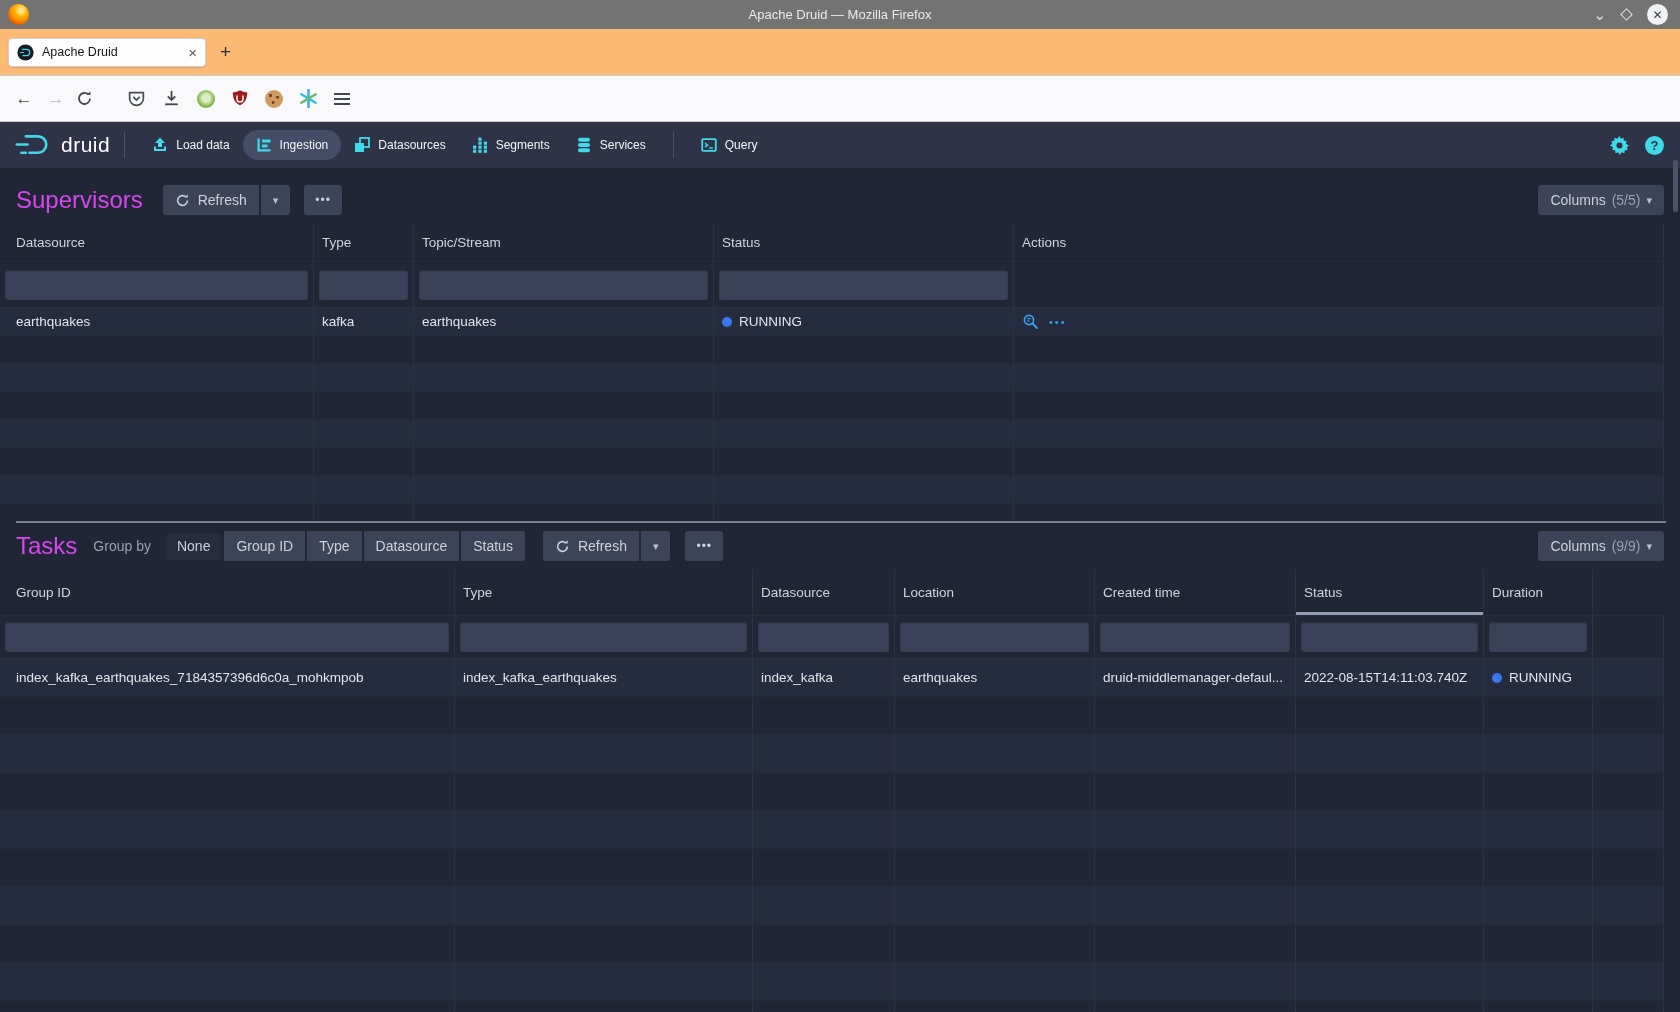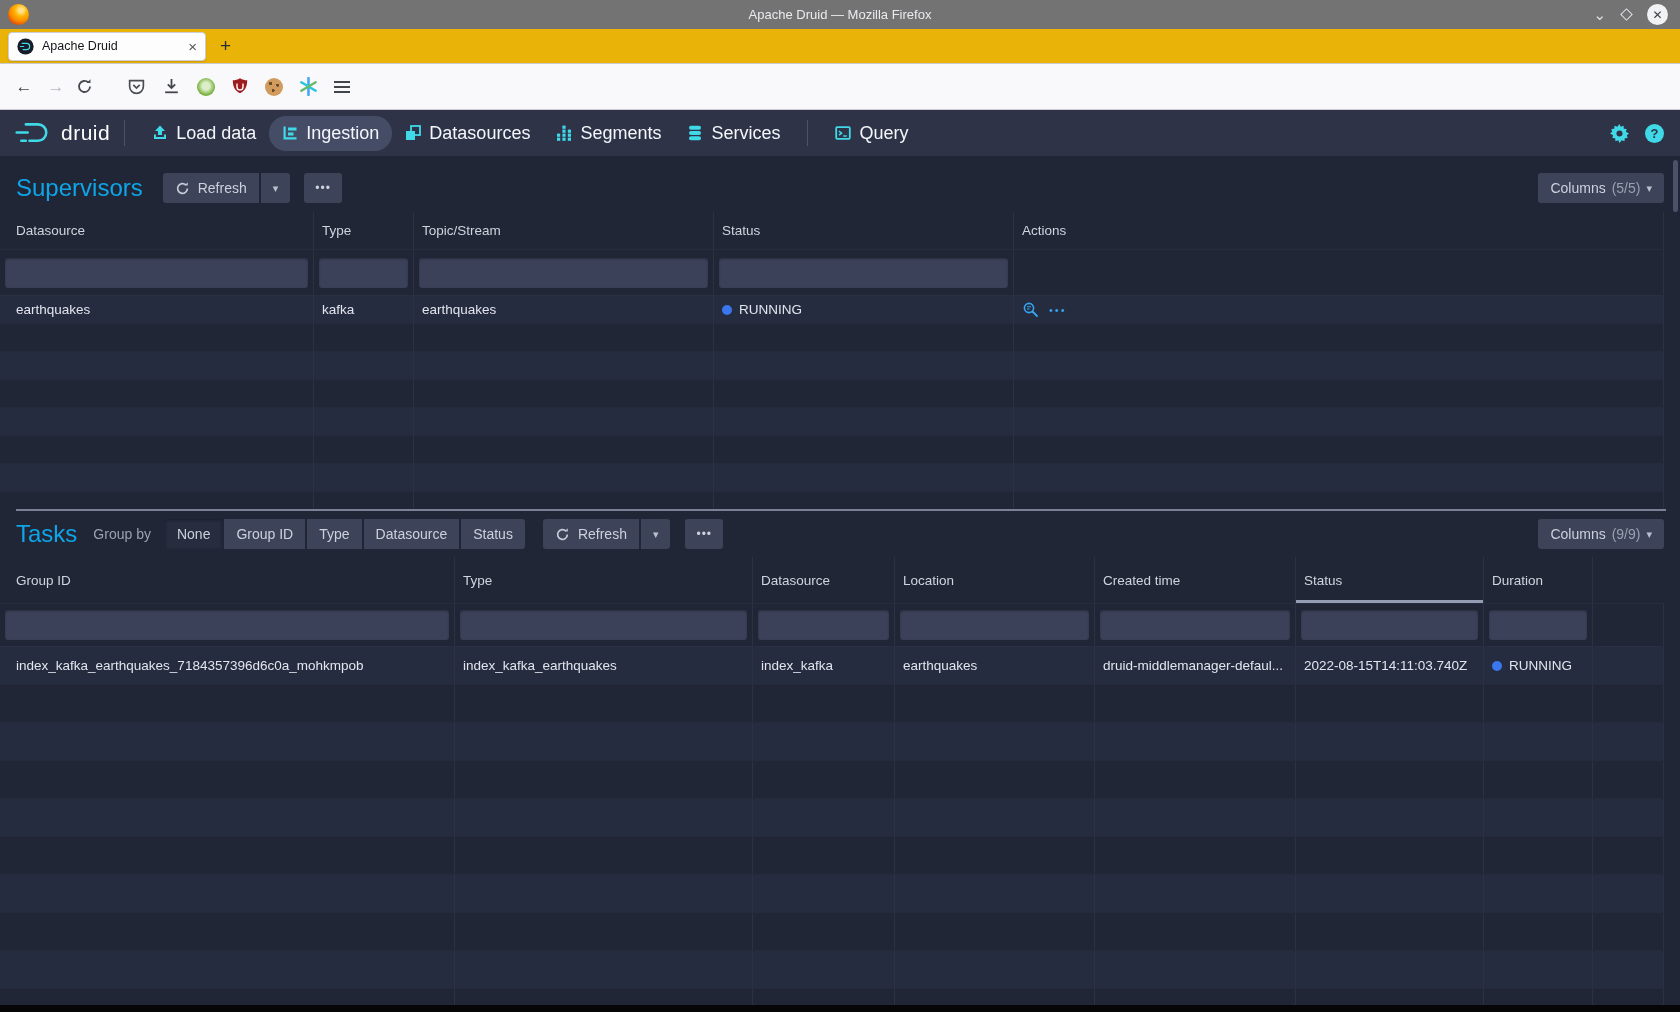--- a/index.html
+++ b/index.html
@@ -12,21 +12,21 @@
   .ff-logo { width:21px; height:21px; border-radius:50%; margin-left:8px;
     background:radial-gradient(circle at 62% 30%, #ffe082 0 12%, #ffb300 32%, #fb8c00 55%, #e65100 76%, #b71c1c 100%); }
   .win-title { position:absolute; left:0; right:0; text-align:center; color:#e9ebee; font-size:13px; pointer-events:none; }
   .win-controls { margin-left:auto; display:flex; align-items:center; gap:16px; padding-right:12px; }
   .wc-min { color:#dfe3e8; font-size:15px; line-height:10px; cursor:default; }
   .wc-max { width:9px; height:9px; border:1.5px solid #dfe3e8; transform:rotate(45deg); }
   .wc-close { width:21px; height:21px; border-radius:50%; background:#f1f2f4; color:#3c4043;
     font-size:12px; display:flex; align-items:center; justify-content:center; font-weight:bold; }
 
   
-  .tabstrip { height:35px; background:#eab308; display:flex; align-items:center; border-bottom:1px solid #cacbd0; }
+  .tabstrip { height:47px; background:#fdba74; display:flex; align-items:center; border-bottom:1px solid #cacbd0; }
   .tab { width:198px; height:29px; margin-left:8px; background:#fdfdfe; border:1px solid #ccced6; border-radius:4px;
     box-shadow:0 1px 2px rgba(0,0,0,.12); display:flex; align-items:center; padding:0 8px; gap:8px; }
   .tab-title { font-size:12.5px; color:#15141a; flex:1; white-space:nowrap; overflow:hidden; }
   .tab-close { color:#55585f; font-size:15px; }
   .newtab { margin-left:14px; font-size:19px; color:#2b2e33; }
 
   
   .toolbar { height:46px; background:#f9f9fb; display:flex; align-items:center; border-bottom:1px solid #ccccd0; }
   .nav-arrow { width:32px; text-align:center; font-size:17px; }
   .back { color:#42454a; margin-left:8px; }
@@ -45,30 +45,30 @@
                 radial-gradient(circle at 45% 70%, #6d4c2b 0 9%, transparent 10%),
                 radial-gradient(circle at 50% 50%, #d09b5c 0 70%, #b97f3e 100%); }
   .hamburger { width:16px; height:12px; border-top:2px solid #42454a; border-bottom:2px solid #42454a; position:relative; }
   .hamburger::after { content:""; position:absolute; left:0; right:0; top:3px; height:2px; background:#42454a; }
 
   
   .druidnav { height:46px; background:#2f3347; display:flex; align-items:center; color:#f3f6fa; }
   .brand { display:flex; align-items:center; gap:7px; margin-left:14px; }
   .brand-text { font-size:21px; font-weight:300; letter-spacing:.5px; color:#fff; }
   .nav-sep { width:1px; height:26px; background:#4b5270; margin:0 14px; }
-  .nav-item { display:flex; align-items:center; gap:8px; padding:7px 13px; border-radius:17px; font-size:18px; cursor:pointer; }
+  .nav-item { display:flex; align-items:center; gap:8px; padding:7px 13px; border-radius:17px; font-size:12px; cursor:pointer; }
   .nav-item.active { background:#454c66; }
   .nav-spacer { flex:1; }
   .help-btn { width:19px; height:19px; border-radius:50%; background:#3fd9e8; color:#2f3347; font-weight:bold;
     font-size:13px; display:flex; align-items:center; justify-content:center; margin:0 16px 0 0; }
   .gear { margin-right:16px; display:flex; }
 
   
   .view-head { height:56px; display:flex; align-items:center; padding:8px 16px 0 16px; }
-  .view-title { font-size:24px; color:#0ea5e9;text-align:center; }
+  .view-title { font-size:24px; color:#d946ef;text-align:center; }
   .btn { height:30px; background:#3d4358; border-radius:3px; color:#ccd2dd; font-size:14px;
     display:flex; align-items:center; justify-content:center; padding:0 12px; cursor:pointer; }
   .btn-group { display:flex; gap:2px; }
   .btn-group .btn { border-radius:0; }
   .btn-group .btn:first-child { border-radius:3px 0 0 3px; }
   .btn-group .btn:last-child { border-radius:0 3px 3px 0; }
   .btn .caret { font-size:11px; color:#b9c0cf; }
   .btn.active-seg { background:#272c3e; box-shadow:inset 0 1px 3px rgba(0,0,0,.35); }
   .refresh-main { gap:8px;text-align:right; }
   .more-btn { letter-spacing:1px; font-size:12px; padding:0 11px; }

